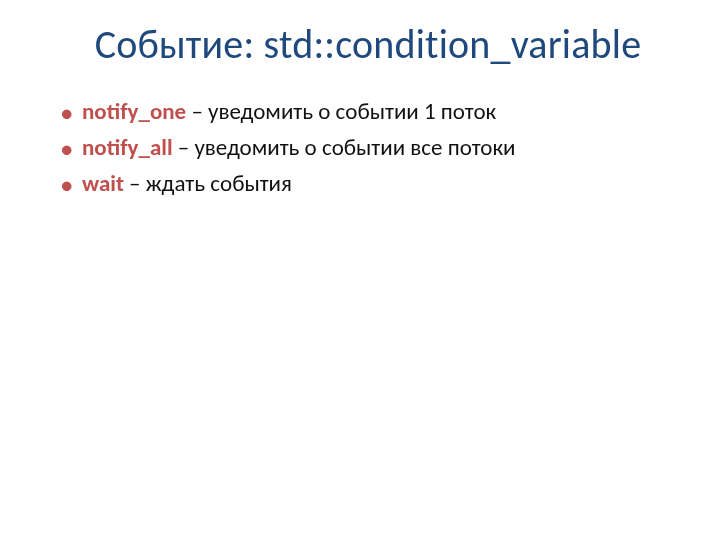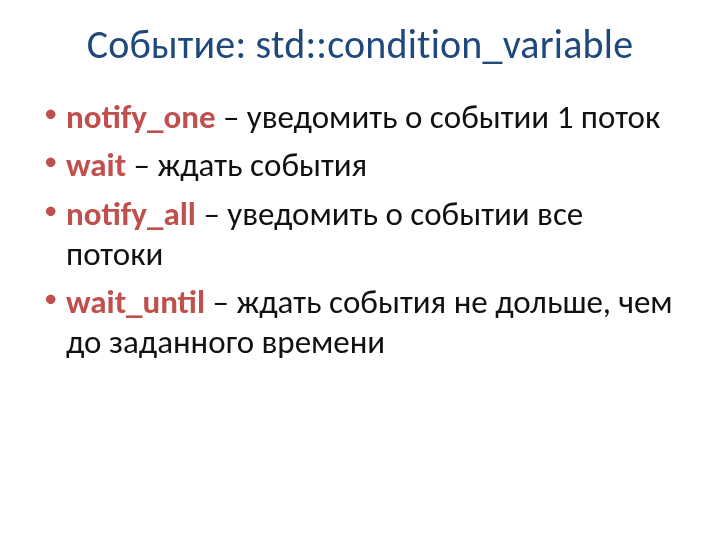--- a/index.html
+++ b/index.html
@@ -9,40 +9,40 @@
     height: 540px;
     background: #ffffff;
     font-family: "Calibri", "Segoe UI", Arial, sans-serif;
     overflow: hidden;
   }
   .slide {
     width: 720px;
     height: 540px;
     position: relative;
     box-sizing: border-box;
-    padding: 20px 40px 0 40px;
+    padding: 20px 40px 0 56px;
   }
   .title {
     font-family: "Calibri Light", "Calibri", "Segoe UI", Arial, sans-serif;
     font-size: 40px;
     color: #1f497d;
     text-align: center;
     font-weight: 400;
     margin: 0 0 28px 0;
     letter-spacing: 0.2px;
   }
   ul.bullets {
     list-style: none;
     margin: 0;
     padding: 0 6px 0 0;
   }
   ul.bullets li {
     position: relative;
     padding-left: 26px;
-    font-size: 33px;
+    font-size: 23px;
     line-height: 1.22;
     color: #111111;
     margin-bottom: 8px;
   }
   ul.bullets li::before {
     content: "•";
     position: absolute;
     left: 4px;
     top: 0;
     color: #c0504d;
@@ -60,22 +60,19 @@
 </head>
 <body>
 
 <div class="slide">
   <h1 class="title">Событие: std::condition_variable</h1>
   <ul class="bullets">
     <li>
       <span class="term">notify_one</span><span class="desc"> – уведомить о событии 1 поток</span>
     </li>
     <li>
-      <span class="term">wait</span><span class="desc"> – ждать события</span>
-    </li>
-    <li>
       <span class="term">notify_all</span><span class="desc"> – уведомить о событии все потоки</span>
     </li>
     <li>
-      <span class="term">wait_until</span><span class="desc"> – ждать события не дольше, чем до заданного времени</span>
+      <span class="term">wait</span><span class="desc"> – ждать события</span>
     </li>
   </ul>
 </div>
 
 </body></html>

